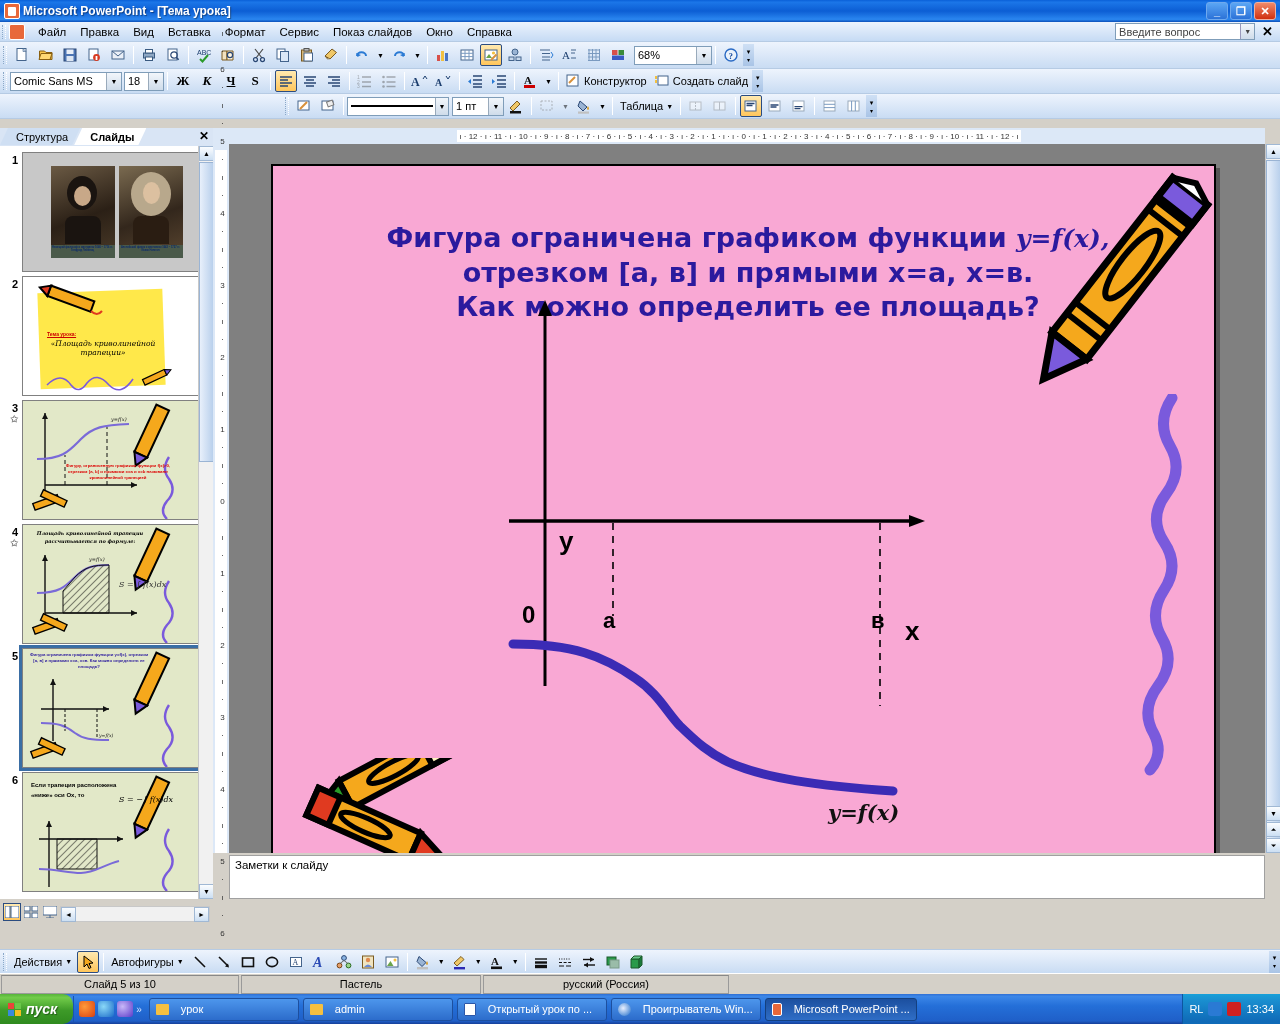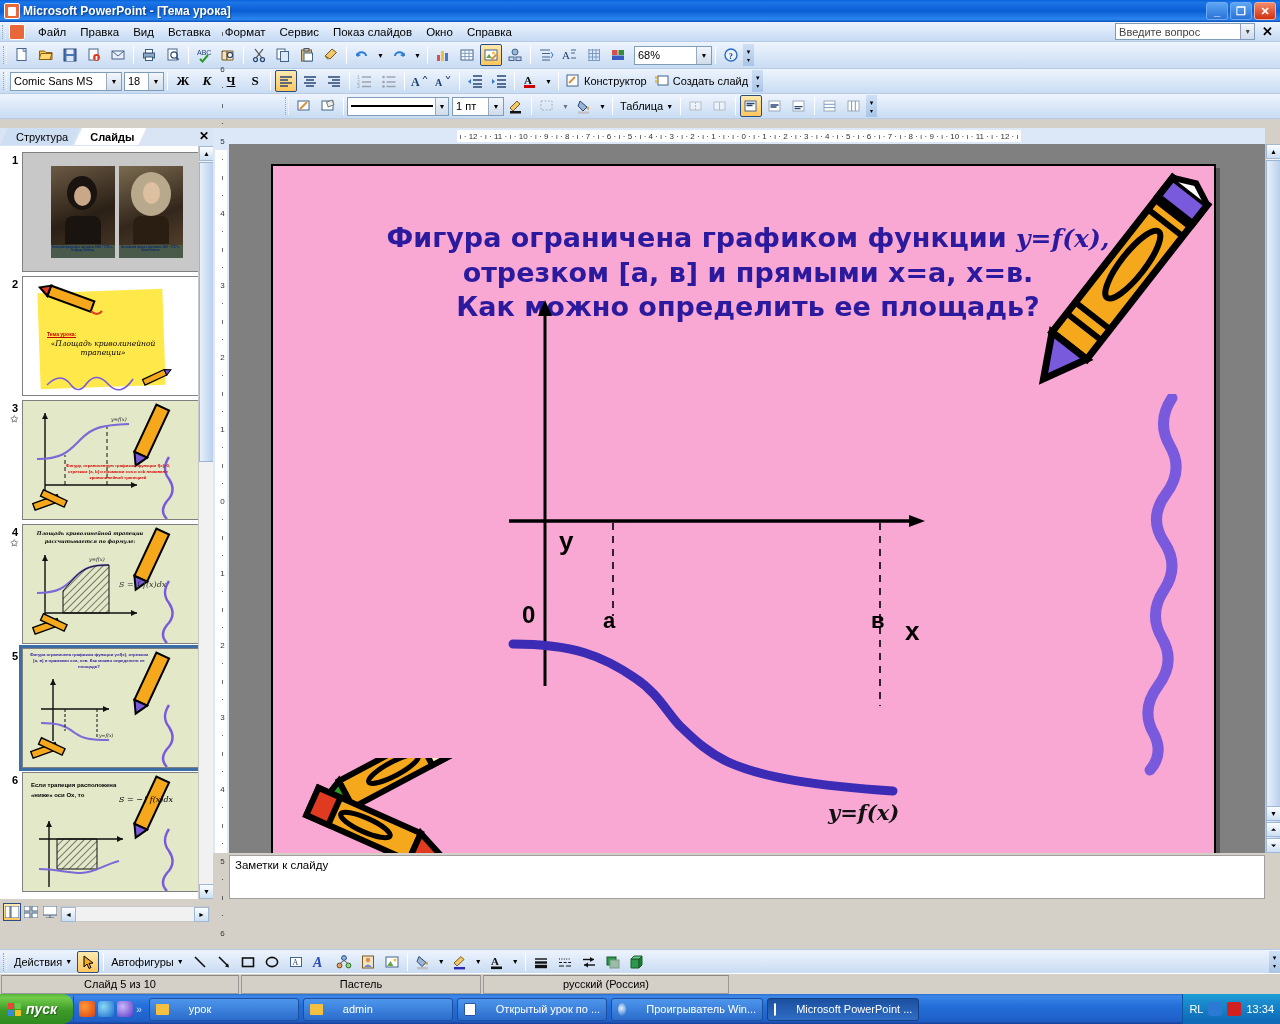--- a/index.html
+++ b/index.html
@@ -112,21 +112,21 @@
   #taskbar{position:absolute;left:0;bottom:0;right:0;height:30px;
      background:linear-gradient(to bottom,#2f6fd4 0%,#3c87e8 8%,#246fd8 40%,#1f5fc8 90%,#163f98 100%);
      display:flex;align-items:center;}
   #startbtn{height:30px;padding:0 16px 0 8px;display:flex;align-items:center;gap:5px;color:#fff;
      font-weight:bold;font-size:14px;font-style:italic;
      background:linear-gradient(to bottom,#57b33a 0%,#72cc4a 12%,#3d9a28 55%,#2f8a1e 100%);
      border-radius:0 10px 10px 0;text-shadow:1px 1px 1px #0006;}
   .flagsq{width:6px;height:6px;background:#fff;}
   #qlaunch{display:flex;align-items:center;gap:3px;padding:0 5px;height:26px;border-left:1px solid #1a53b0;}
   .qico{width:16px;height:16px;border-radius:3px;}
-  .tbitem{height:23px;min-width:150px;max-width:152px;margin:0 2px;display:flex;align-items:center;gap:20px;
+  .tbitem{height:23px;min-width:150px;max-width:152px;margin:0 2px;display:flex;align-items:center;gap:12px;
      padding:0 6px;color:#fff;font-size:11px;border-radius:3px;
      background:linear-gradient(to bottom,#4d96ec,#2c6ccb);border:1px solid #1d4f9e;
      white-space:nowrap;overflow:hidden;}
   .tbitem.active{background:linear-gradient(to bottom,#1c4f9f,#2f6ec6);border-color:#14407f;}
   #tray{margin-left:auto;height:30px;display:flex;align-items:center;gap:5px;padding:0 6px;color:#fff;font-size:11px;
      background:linear-gradient(to bottom,#17a0d8 0%,#1a8fd0 20%,#0f6bb8 90%);border-left:1px solid #0d56a0;}
   .tiny{font-size:10px;}
 </style>
 </head>
 <body>

